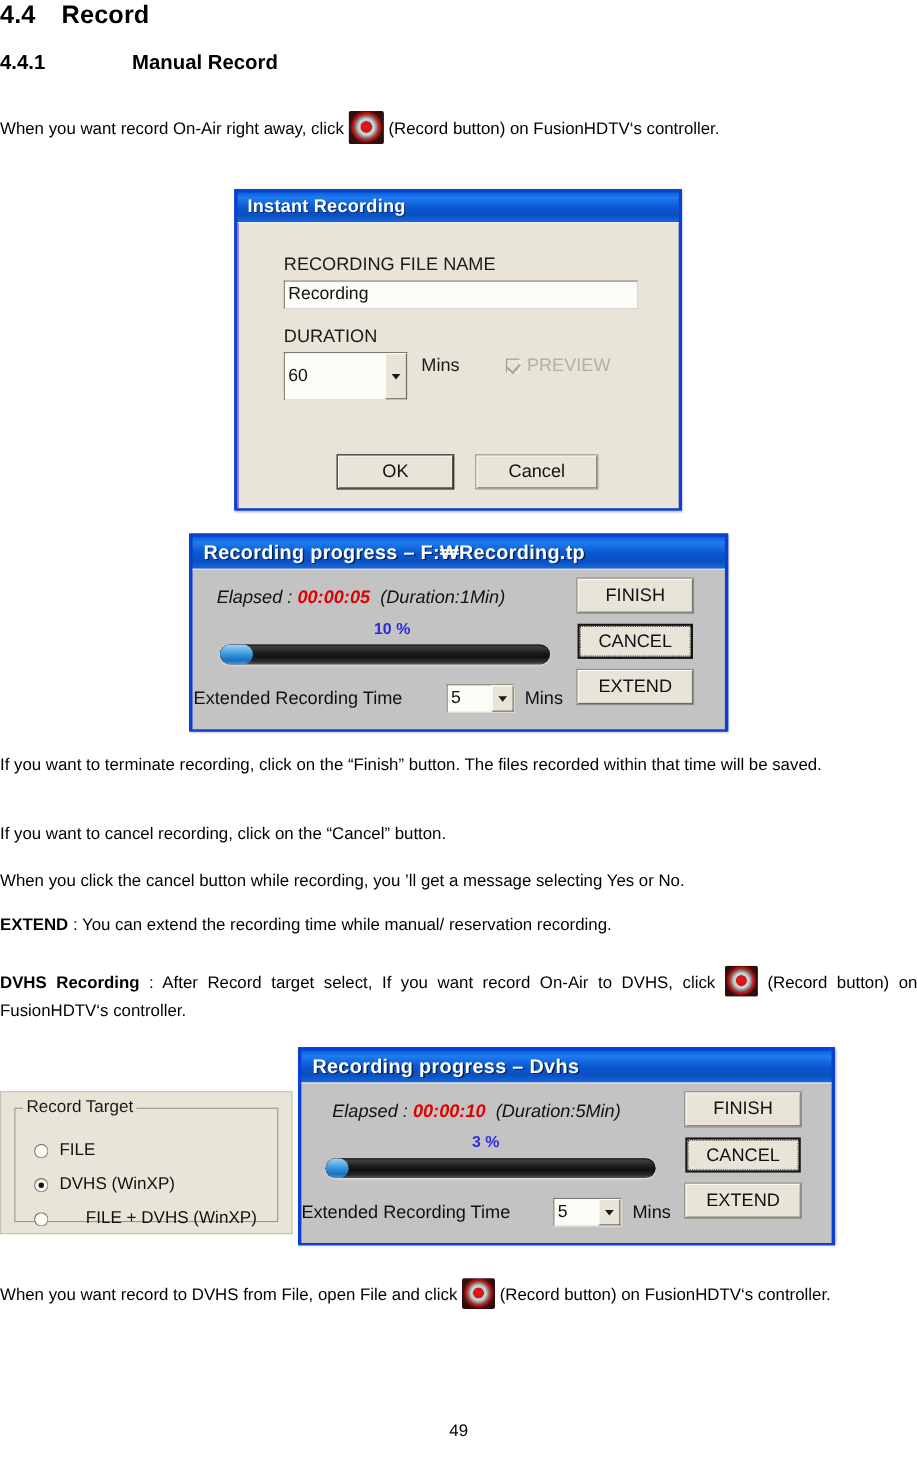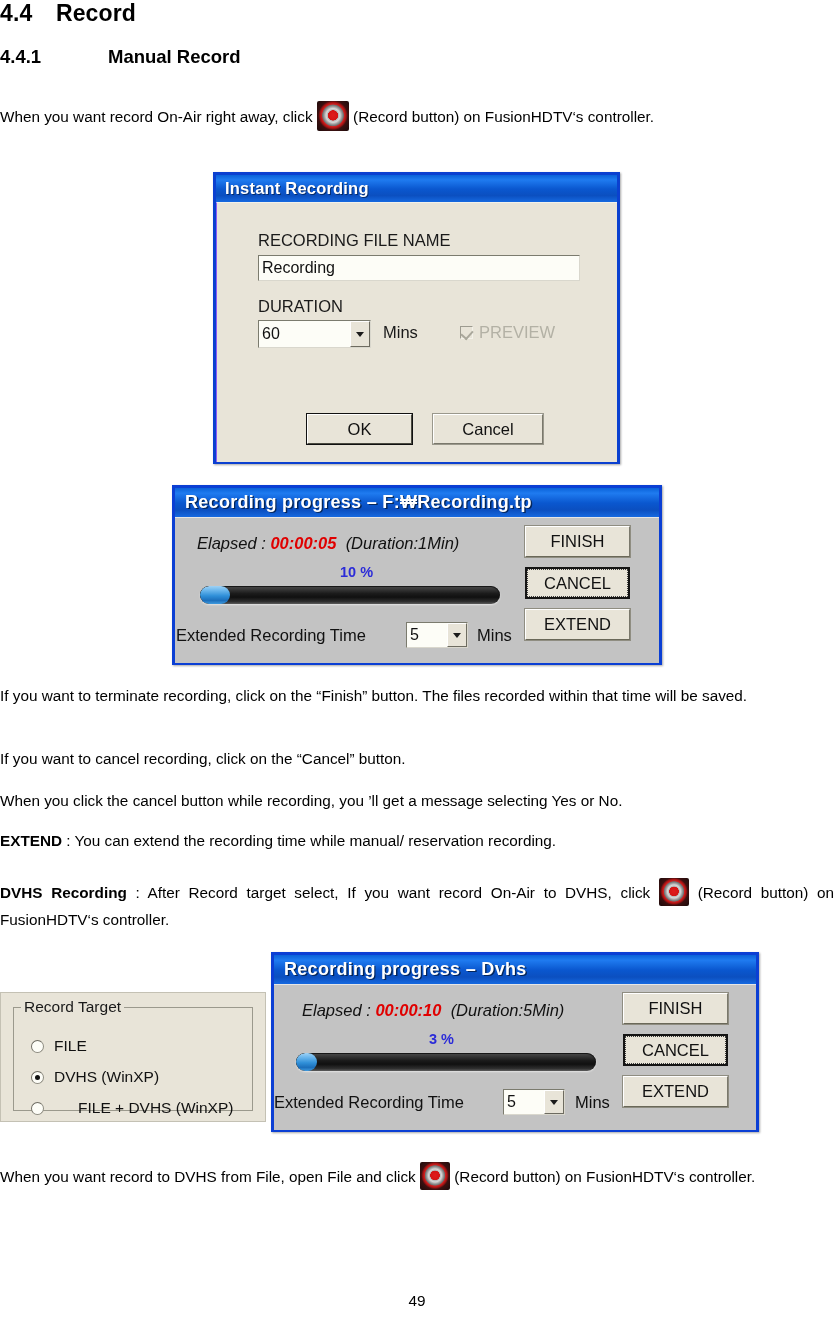--- a/index.html
+++ b/index.html
@@ -27,21 +27,21 @@
     font-size: 23px;
     font-weight: bold;
     letter-spacing: .1px;
   }
   .h2 .num { display: inline-block; width: 56px; }
   .h3 {
     position: absolute;
     font-size: 18.5px;
     font-weight: bold;
   }
-  .h3 .num { display: inline-block; width: 108px; }
+  .h3 .num { display: inline-block; width: 120px; }
 
   .para {
     position: absolute;
     font-size: 15.3px;
     line-height: 23px;
     text-align: justify;
     text-justify: inter-word;
   }
   .para.nojust { text-align: left; }
   .para b { font-weight: bold; }
@@ -381,21 +381,21 @@
     <div class="body">
 
       <div class="fld-label" style="left:41px; top:28px;">RECORDING FILE NAME</div>
 
       <div class="textbox" style="left:41px; top:52px; width:322px; height:26px;">
         <span>Recording</span>
       </div>
 
       <div class="fld-label" style="left:41px; top:94px;">DURATION</div>
 
-      <div class="combo" style="left:41px; top:117px; width:113px; height:28px;text-align:center;">
+      <div class="combo" style="left:41px; top:117px; width:113px; height:44px;text-align:center;">
         <span class="val">60</span>
         <span class="arrowbtn">
             <i class="tri-down"></i>
           </span>
       </div>
 
       <div class="fld-label" style="left:166px; top:120px;">Mins</div>
 
       <div class="chk-wrap" style="left:243px; top:120px;">
         <span class="chk checked"></span>

